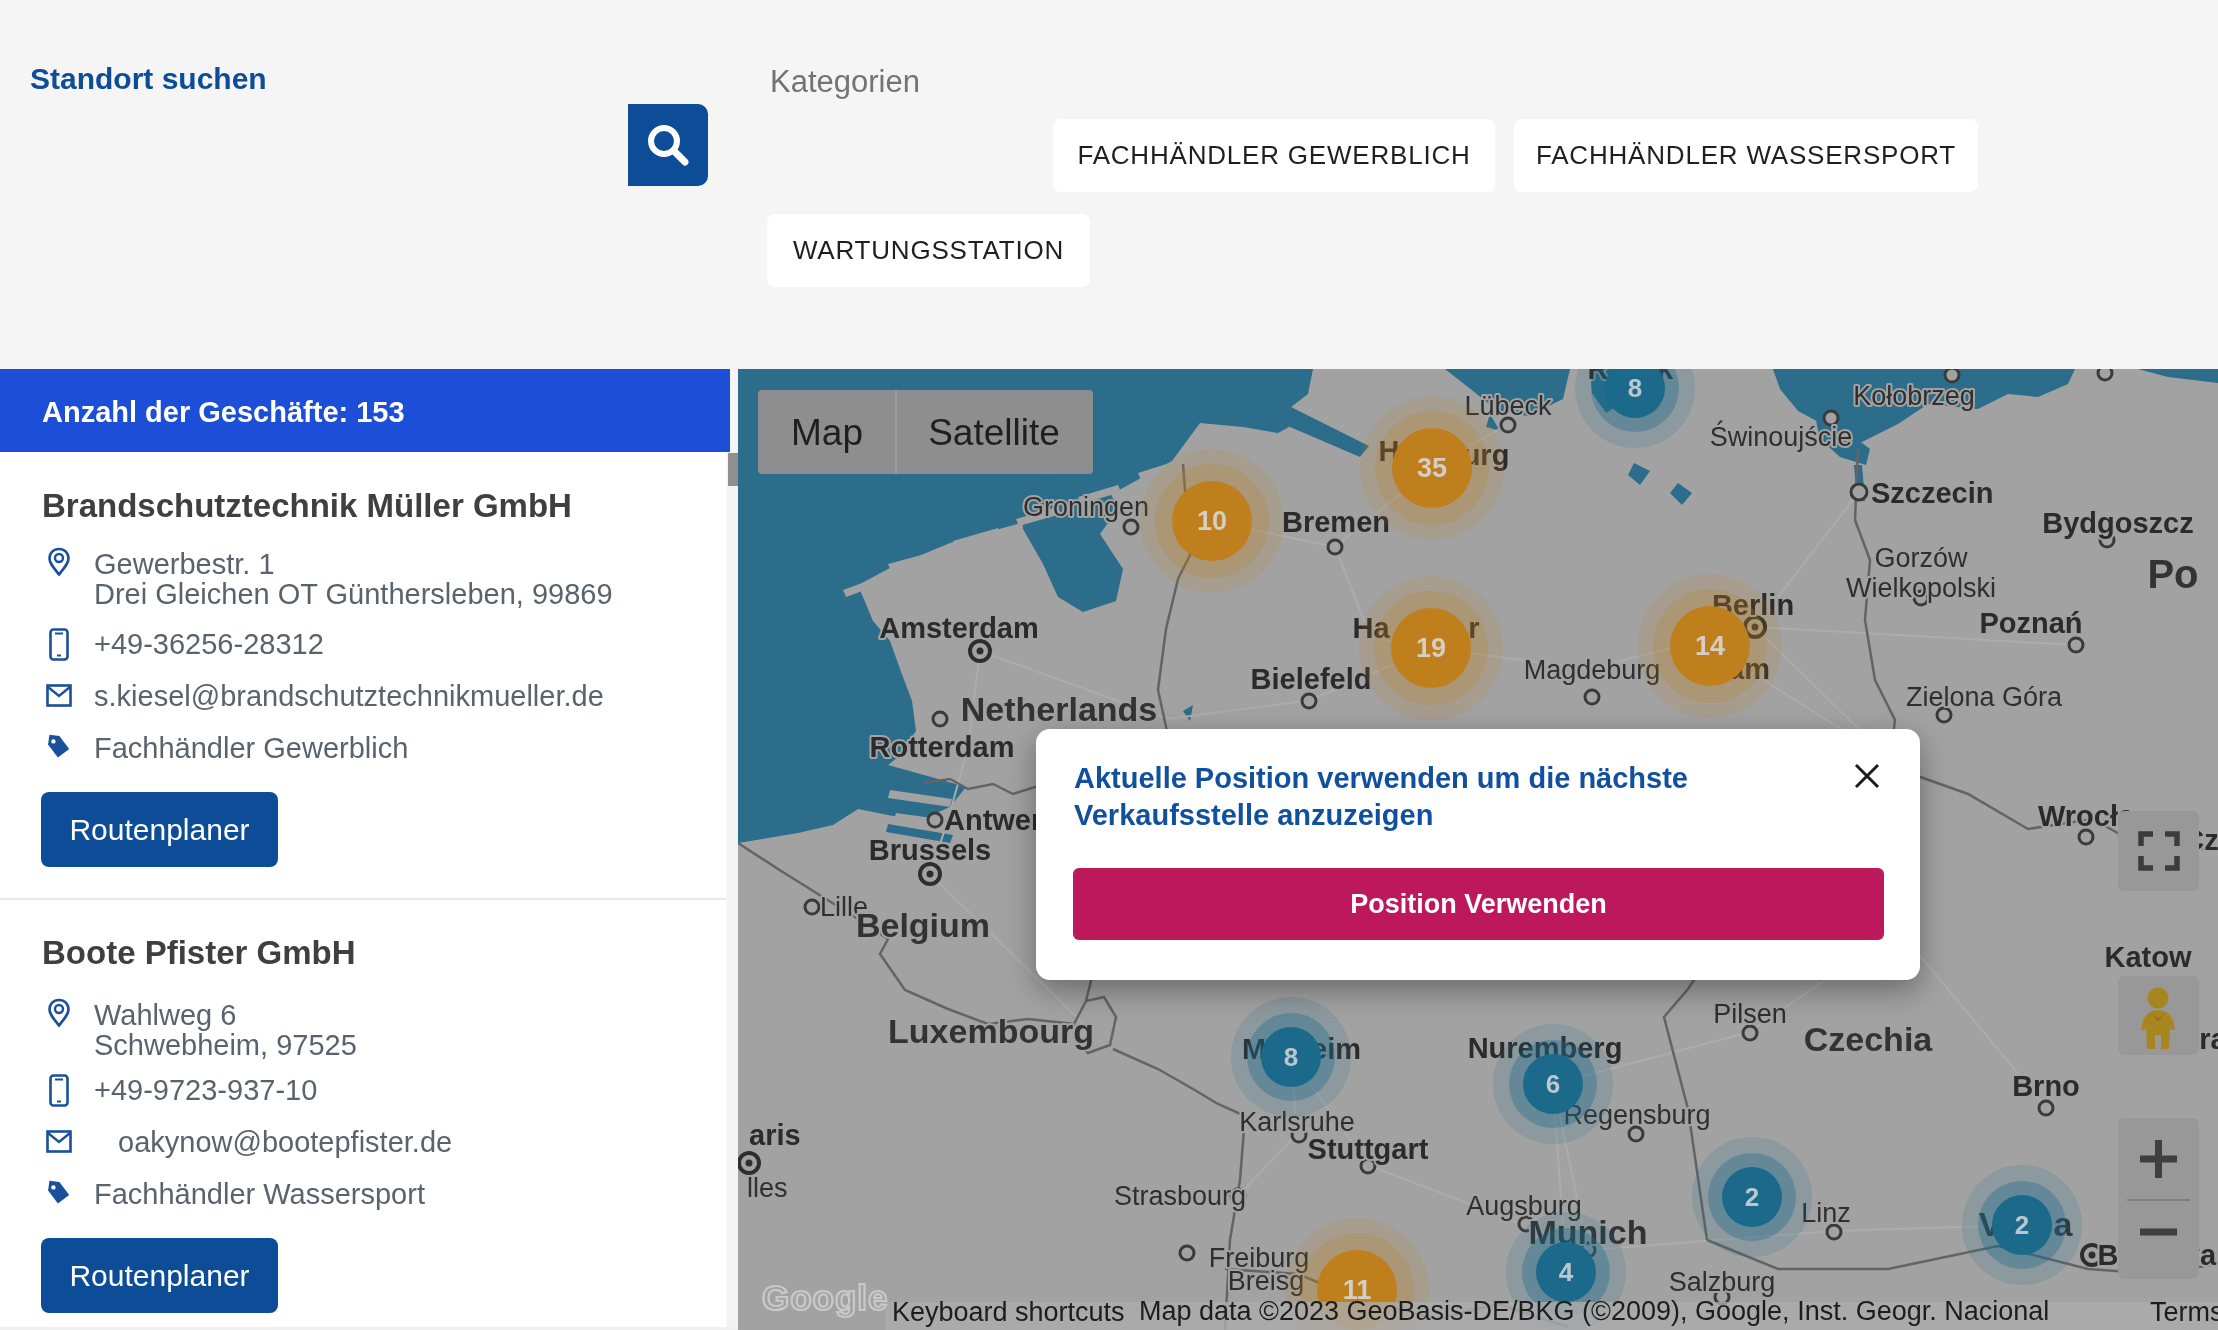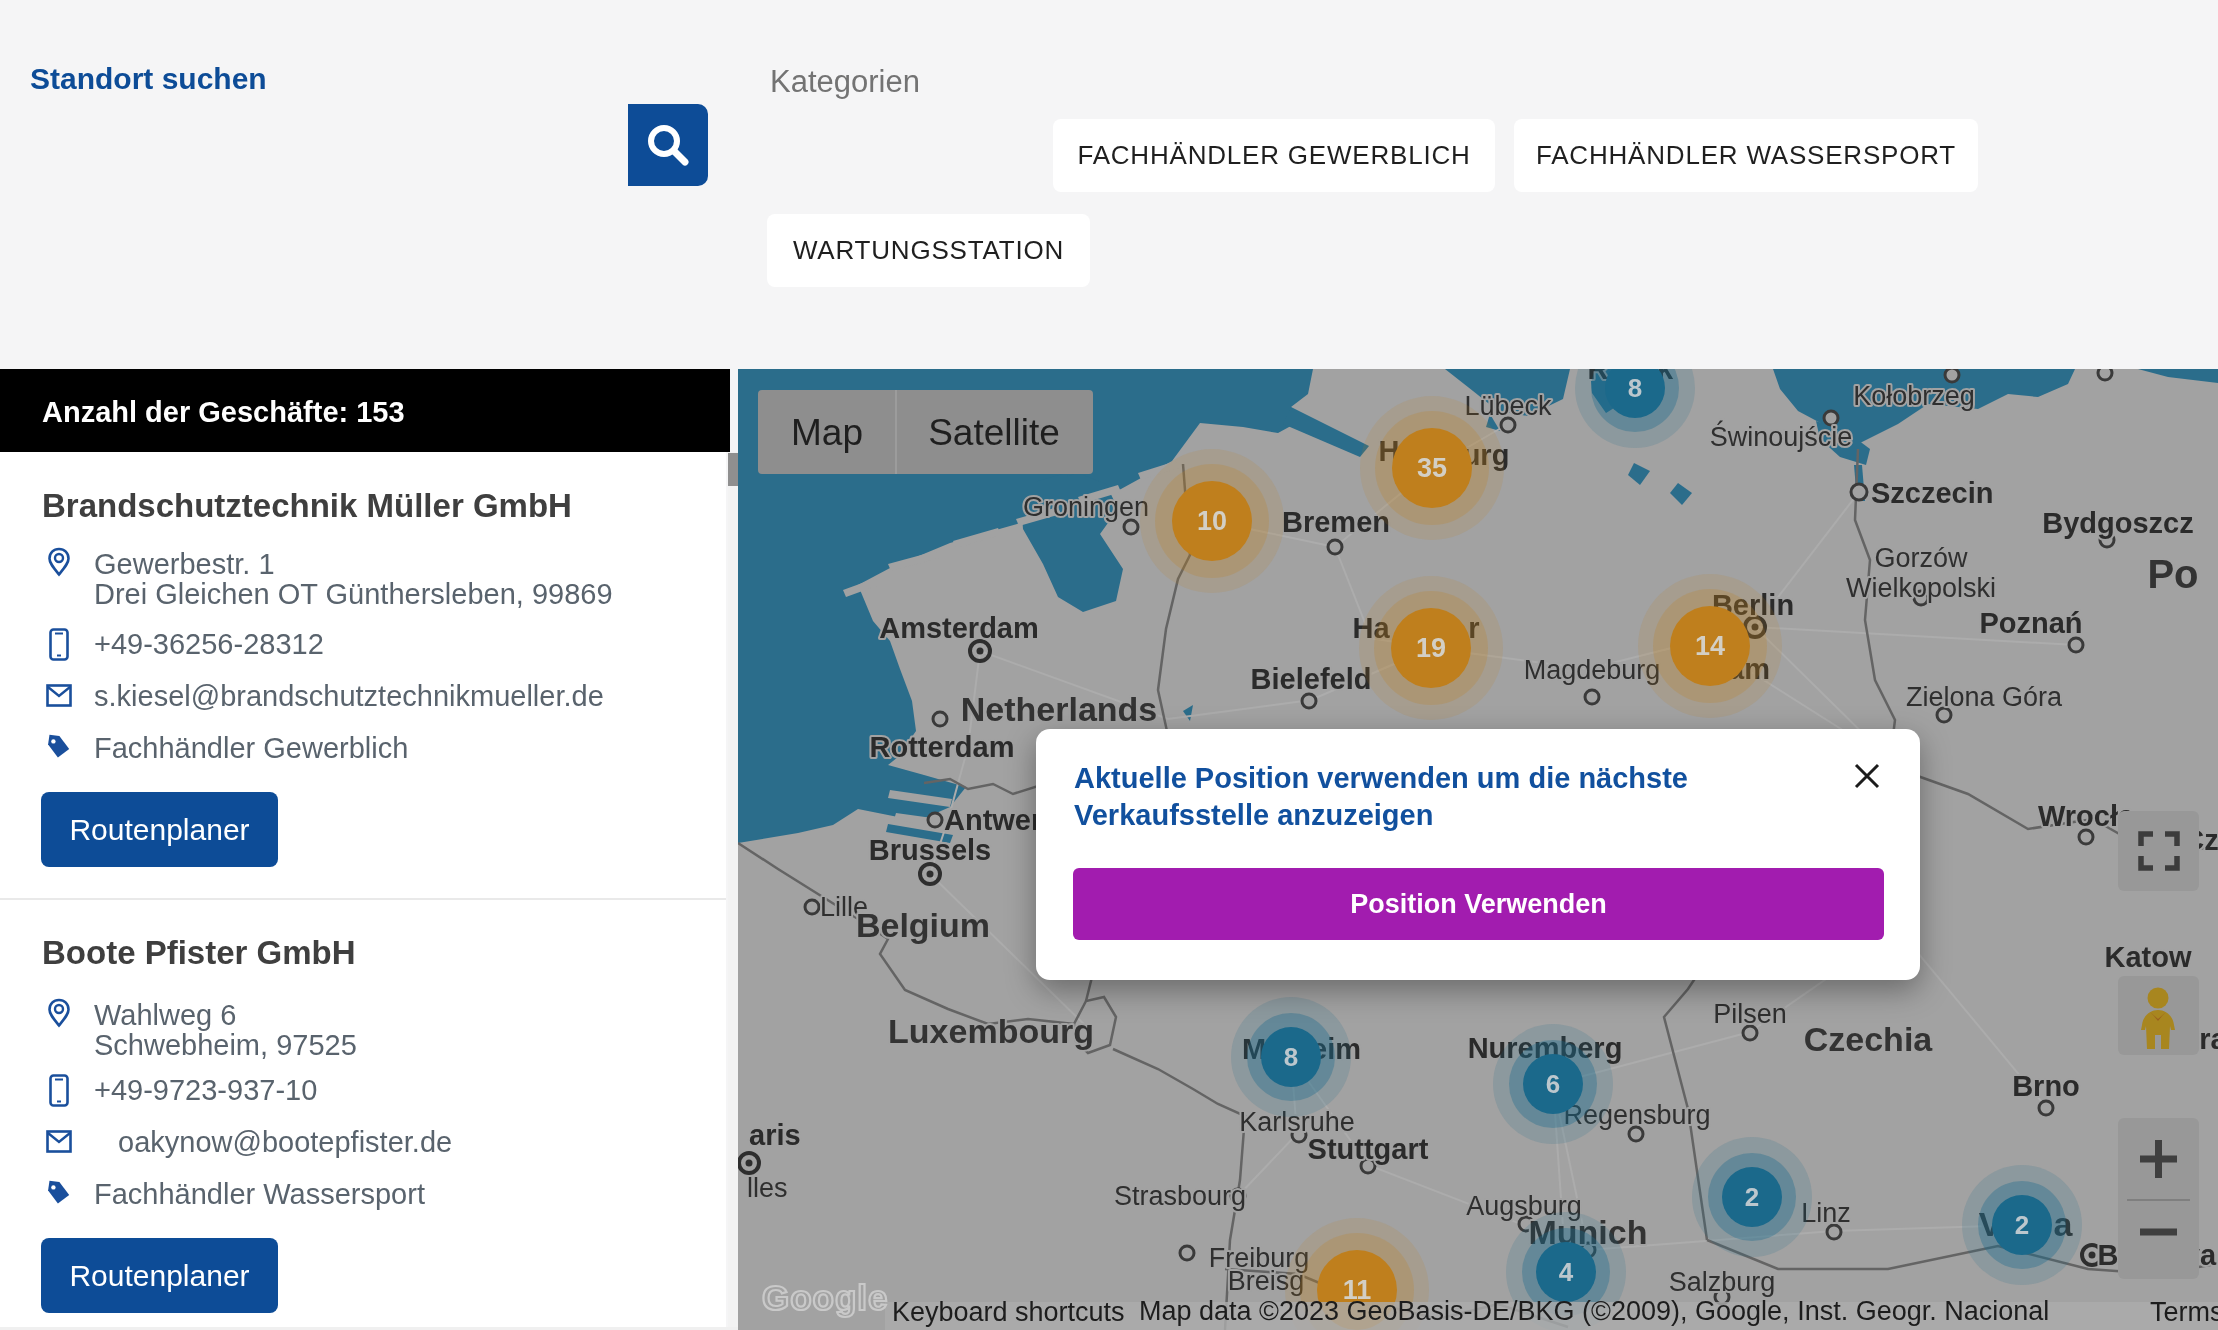--- a/index.html
+++ b/index.html
@@ -6,37 +6,37 @@
   html,body { width:2218px; height:1330px; overflow:hidden; font-family:"Liberation Sans", sans-serif; background:#f5f5f6; }
   
   #top { position:absolute; left:0; top:0; width:2218px; height:294px; background:#f5f5f6; }
   #h-standort { position:absolute; left:30px; top:62px; font-size:30px; font-weight:bold; color:#0d4c97; }
   #searchbox { position:absolute; left:30px; top:104px; width:598px; height:82px; background:#fff; border:2px solid #c3c3c3; border-right:none; }
   #searchbox span { position:absolute; left:22px; top:26px; font-size:30px; color:#7d7d7d; }
   #searchbtn { position:absolute; left:628px; top:104px; width:80px; height:82px; background:#0d4c97; border-radius:0 10px 10px 0; }
   #h-kategorien { position:absolute; left:770px; top:64px; font-size:31px; color:#737373; }
   .cat { position:absolute; height:73px; background:#fff; border-radius:8px; color:#1f1f1f; font-size:26px; letter-spacing:0.8px; display:flex; align-items:center; justify-content:center; }
   
-  #bluebar { position:absolute; left:0; top:369px; width:730px; height:83px; background:#000000; }
+  #bluebar { position:absolute; left:0; top:369px; width:730px; height:83px; background:#1d4ed8; }
   #bluebar span { position:absolute; left:42px; top:27px; color:#fff; font-size:29px; font-weight:bold; }
   #list { position:absolute; left:0; top:452px; width:726px; height:878px; background:#fff; }
   #scrolltrack { position:absolute; left:728px; top:452px; width:10px; height:878px; background:#f3f3f3; }
   #scrollthumb { position:absolute; left:728px; top:453px; width:10px; height:33px; background:#8f8f8f; }
   .storetitle { position:absolute; left:42px; font-size:33px; font-weight:bold; color:#3f3f3f; }
   .info { position:absolute; left:94px; font-size:29px; color:#59636d; line-height:30px; }
   .icon { position:absolute; }
   .rbtn { position:absolute; left:41px; width:237px; height:75px; background:#0d4c97; border-radius:8px; color:#fff; font-size:30px; display:flex; align-items:center; justify-content:center; }
   #divider { position:absolute; left:0px; top:898px; width:726px; height:2px; background:#e9e9e9; }
   #bottomstrip { position:absolute; left:0px; top:1327px; width:738px; height:3px; background:#f0f0f0; }
   
   #map { position:absolute; left:738px; top:369px; width:1480px; height:961px; background:#a2a2a2; }
   
   #dlg { position:absolute; left:1036px; top:729px; width:884px; height:251px; background:#fff; border-radius:14px; box-shadow:0 10px 30px rgba(0,0,0,0.35); }
   #dlg .t { position:absolute; left:38px; top:31px; width:700px; font-size:29px; font-weight:bold; color:#11509e; line-height:37px; }
-  #dlgbtn { position:absolute; left:37px; top:139px; width:811px; height:72px; background:#a21caf; border-radius:6px; color:#fff; font-weight:bold; font-size:27px; display:flex; align-items:center; justify-content:center; }
+  #dlgbtn { position:absolute; left:37px; top:139px; width:811px; height:72px; background:#be185d; border-radius:6px; color:#fff; font-weight:bold; font-size:27px; display:flex; align-items:center; justify-content:center; }
 </style>
 </head>
 <body>
 <div id="top">
   <div id="h-standort">Standort suchen</div>
   <div id="searchbtn">
     <svg width="80" height="82" viewBox="0 0 80 82">
         <circle cx="36" cy="37" r="13" fill="none" stroke="#fff" stroke-width="6"></circle>
         <line x1="46" y1="47" x2="57" y2="58" stroke="#fff" stroke-width="7" stroke-linecap="round"></line>
       </svg>

